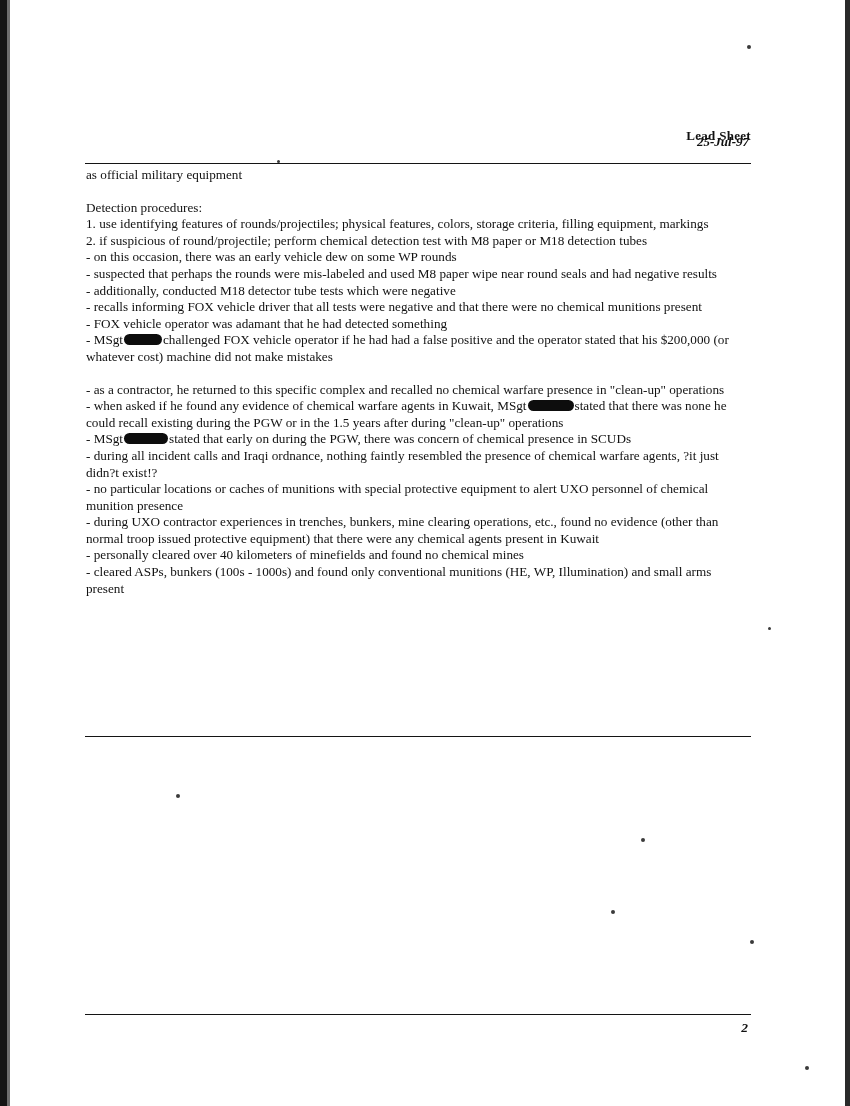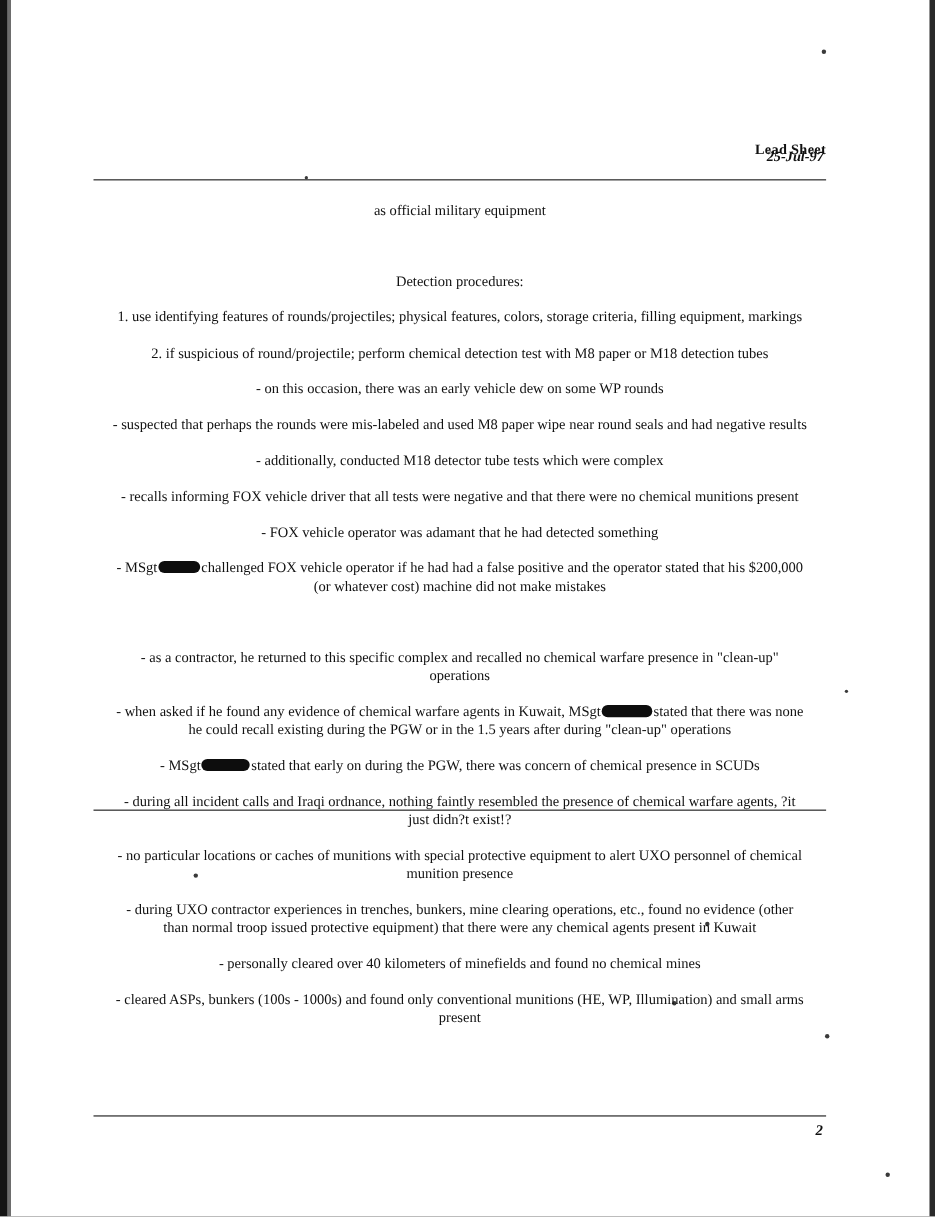--- a/index.html
+++ b/index.html
@@ -90,23 +90,22 @@
 
   .body-text {
     position: absolute;
     left: 1px;
     top: 167px;
     width: 664px;
     font-size: 13.2px;
     line-height: 16.6px;
   }
   .body-text p {
-    margin: 16px;
+    margin: 0;
     text-indent: 0;
-    text-align: center;
   }
   .gap {
     height: 16px;
   }
   .redact {
     display: inline-block;
     background: #0d0d0d;
     border-radius: 9px;
     height: 11px;
     vertical-align: -1px;
@@ -152,21 +151,21 @@
     <div class="rule rule-top"></div>
 
     <div class="body-text">
       <p>as official military equipment</p>
       <div class="gap"></div>
       <p>Detection procedures:</p>
       <p>1. use identifying features of rounds/projectiles; physical features, colors, storage criteria, filling equipment, markings</p>
       <p>2. if suspicious of round/projectile; perform chemical detection test with M8 paper or M18 detection tubes</p>
       <p>- on this occasion, there was an early vehicle dew on some WP rounds</p>
       <p>- suspected that perhaps the rounds were mis-labeled and used M8 paper wipe near round seals and had negative results</p>
-      <p>- additionally, conducted M18 detector tube tests which were complex</p>
+      <p>- additionally, conducted M18 detector tube tests which were negative</p>
       <p>- recalls informing FOX vehicle driver that all tests were negative and that there were no chemical munitions present</p>
       <p>- FOX vehicle operator was adamant that he had detected something</p>
 
       <p><span>- MSgt</span><span class="redact r-short"></span><span>challenged FOX vehicle operator if he had had a false positive and the operator stated that his $200,000 (or whatever cost) machine did not make mistakes</span></p>
 
       <div class="gap"></div>
 
 
 
       <p>- as a contractor, he returned to this specific complex and recalled no chemical warfare presence in "clean-up" operations</p>

